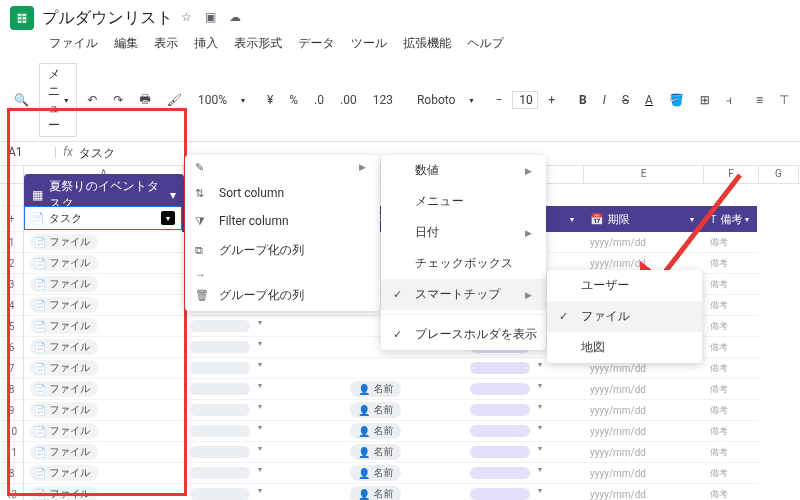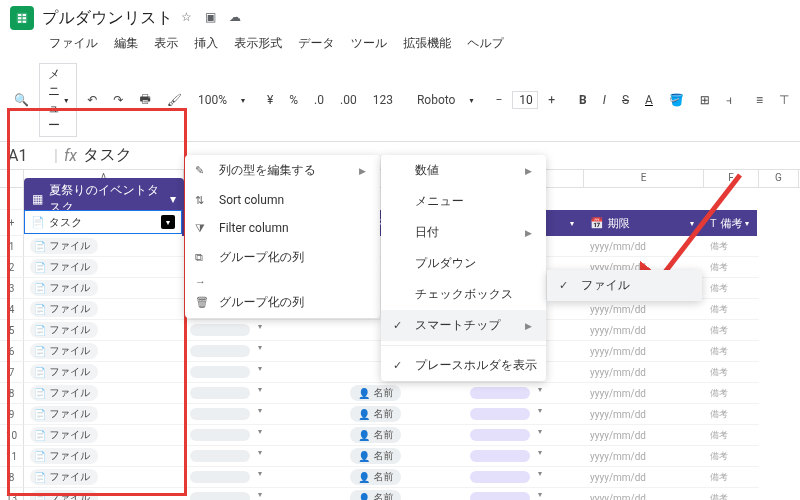--- a/index.html
+++ b/index.html
@@ -16,21 +16,21 @@
   .menubar span { padding: 3px 7px; cursor: pointer; border-radius: 3px; }
   
   
   .toolbar { display: flex; align-items: center; padding: 4px 8px; border-bottom: 1px solid #e0e0e0; gap: 4px; }
   .tb-btn { padding: 3px 6px; border-radius: 3px; cursor: pointer; display: flex; align-items: center; color: #444; font-size: 12px; }
   .tb-sep { width: 1px; height: 18px; background: #e0e0e0; margin: 0 2px; }
   .tb-chip { padding: 2px 8px; border: 1px solid #dadce0; border-radius: 0; font-size: 12px; display: flex; align-items: center; gap: 4px; }
   .fs-box { border: 1px solid #dadce0; padding: 1px 6px; font-size: 12px; width: 26px; text-align: center; }
   
   
-  .formula-bar { display: flex; align-items: center; border-bottom: 1px solid #e0e0e0; padding: 3px 8px; font-size: 16px; }
+  .formula-bar { display: flex; border-bottom: 1px solid #e0e0e0; padding: 3px 8px; font-size: 12px; }
   .cell-ref { width: 40px; color: #444; }
   .fx { color: #888; margin-right: 6px; font-style: italic; }
   .fx-val { color: #333; }
   
   
   .col-headers { display: flex; border-bottom: 1px solid #e0e0e0; background: #fff; height: 18px; font-size: 10px; color: #666; }
   .rownum-spacer { width: 24px; border-right: 1px solid #e0e0e0; }
   .col-head { border-right: 1px solid #e0e0e0; text-align: center; padding-top: 2px; }
   .colA { width: 160px; }
   .colB { width: 160px; }
@@ -447,21 +447,20 @@
       </div>
     <div class="cell cE" style="color:#aaa;font-size:10px;">yyyy/mm/dd</div>
     <div class="cell cF">備考</div>
   </div>
   </div>
 
 <div class="ctx menu1" id="ctx1">
     <div class="ctx-item ">
 
       <span class="licon">✎</span>
-      <span>列の型を編集する</span>
       <span class="arrow">▶</span>
     </div>
     <div class="ctx-item ">
 
       <span class="licon">⇅</span>
       <span>Sort column</span>
 
     </div>
     <div class="ctx-item ">
 
@@ -499,48 +498,53 @@
       <span>メニュー</span>
 
     </div>
     <div class="ctx-item ">
 
       <span>日付</span>
       <span class="arrow">▶</span>
     </div>
     <div class="ctx-item ">
 
-      <span>プルダウン</span>
-
-    </div>
-    <div class="ctx-item ">
-
       <span>チェックボックス</span>
 
     </div>
     <div class="ctx-item selected">
       <span class="check">✓</span>
 
       <span>スマートチップ</span>
       <span class="arrow">▶</span>
     </div>
     <div class="ctx-sep"></div>
     <div class="ctx-item ">
       <span class="check">✓</span>
 
       <span>プレースホルダを表示</span>
 
     </div>
   </div>
 
 <div class="ctx menu3" id="ctx3">
+    <div class="ctx-item ">
+
+      <span>ユーザー</span>
+
+    </div>
     <div class="ctx-item selected">
       <span class="check">✓</span>
 
       <span>ファイル</span>
+
+    </div>
+    <div class="ctx-item ">
+
+      <span>地図</span>
 
     </div>
   </div>
 
 <div class="red-box main"></div>
 
 <svg class="arrow-svg" viewBox="0 0 110 130">
   <defs>
       <marker id="ah" markerWidth="12" markerHeight="12" refX="2" refY="6" orient="auto">
         <path d="M0,0 L12,6 L0,12 z" fill="#e53935"></path>

